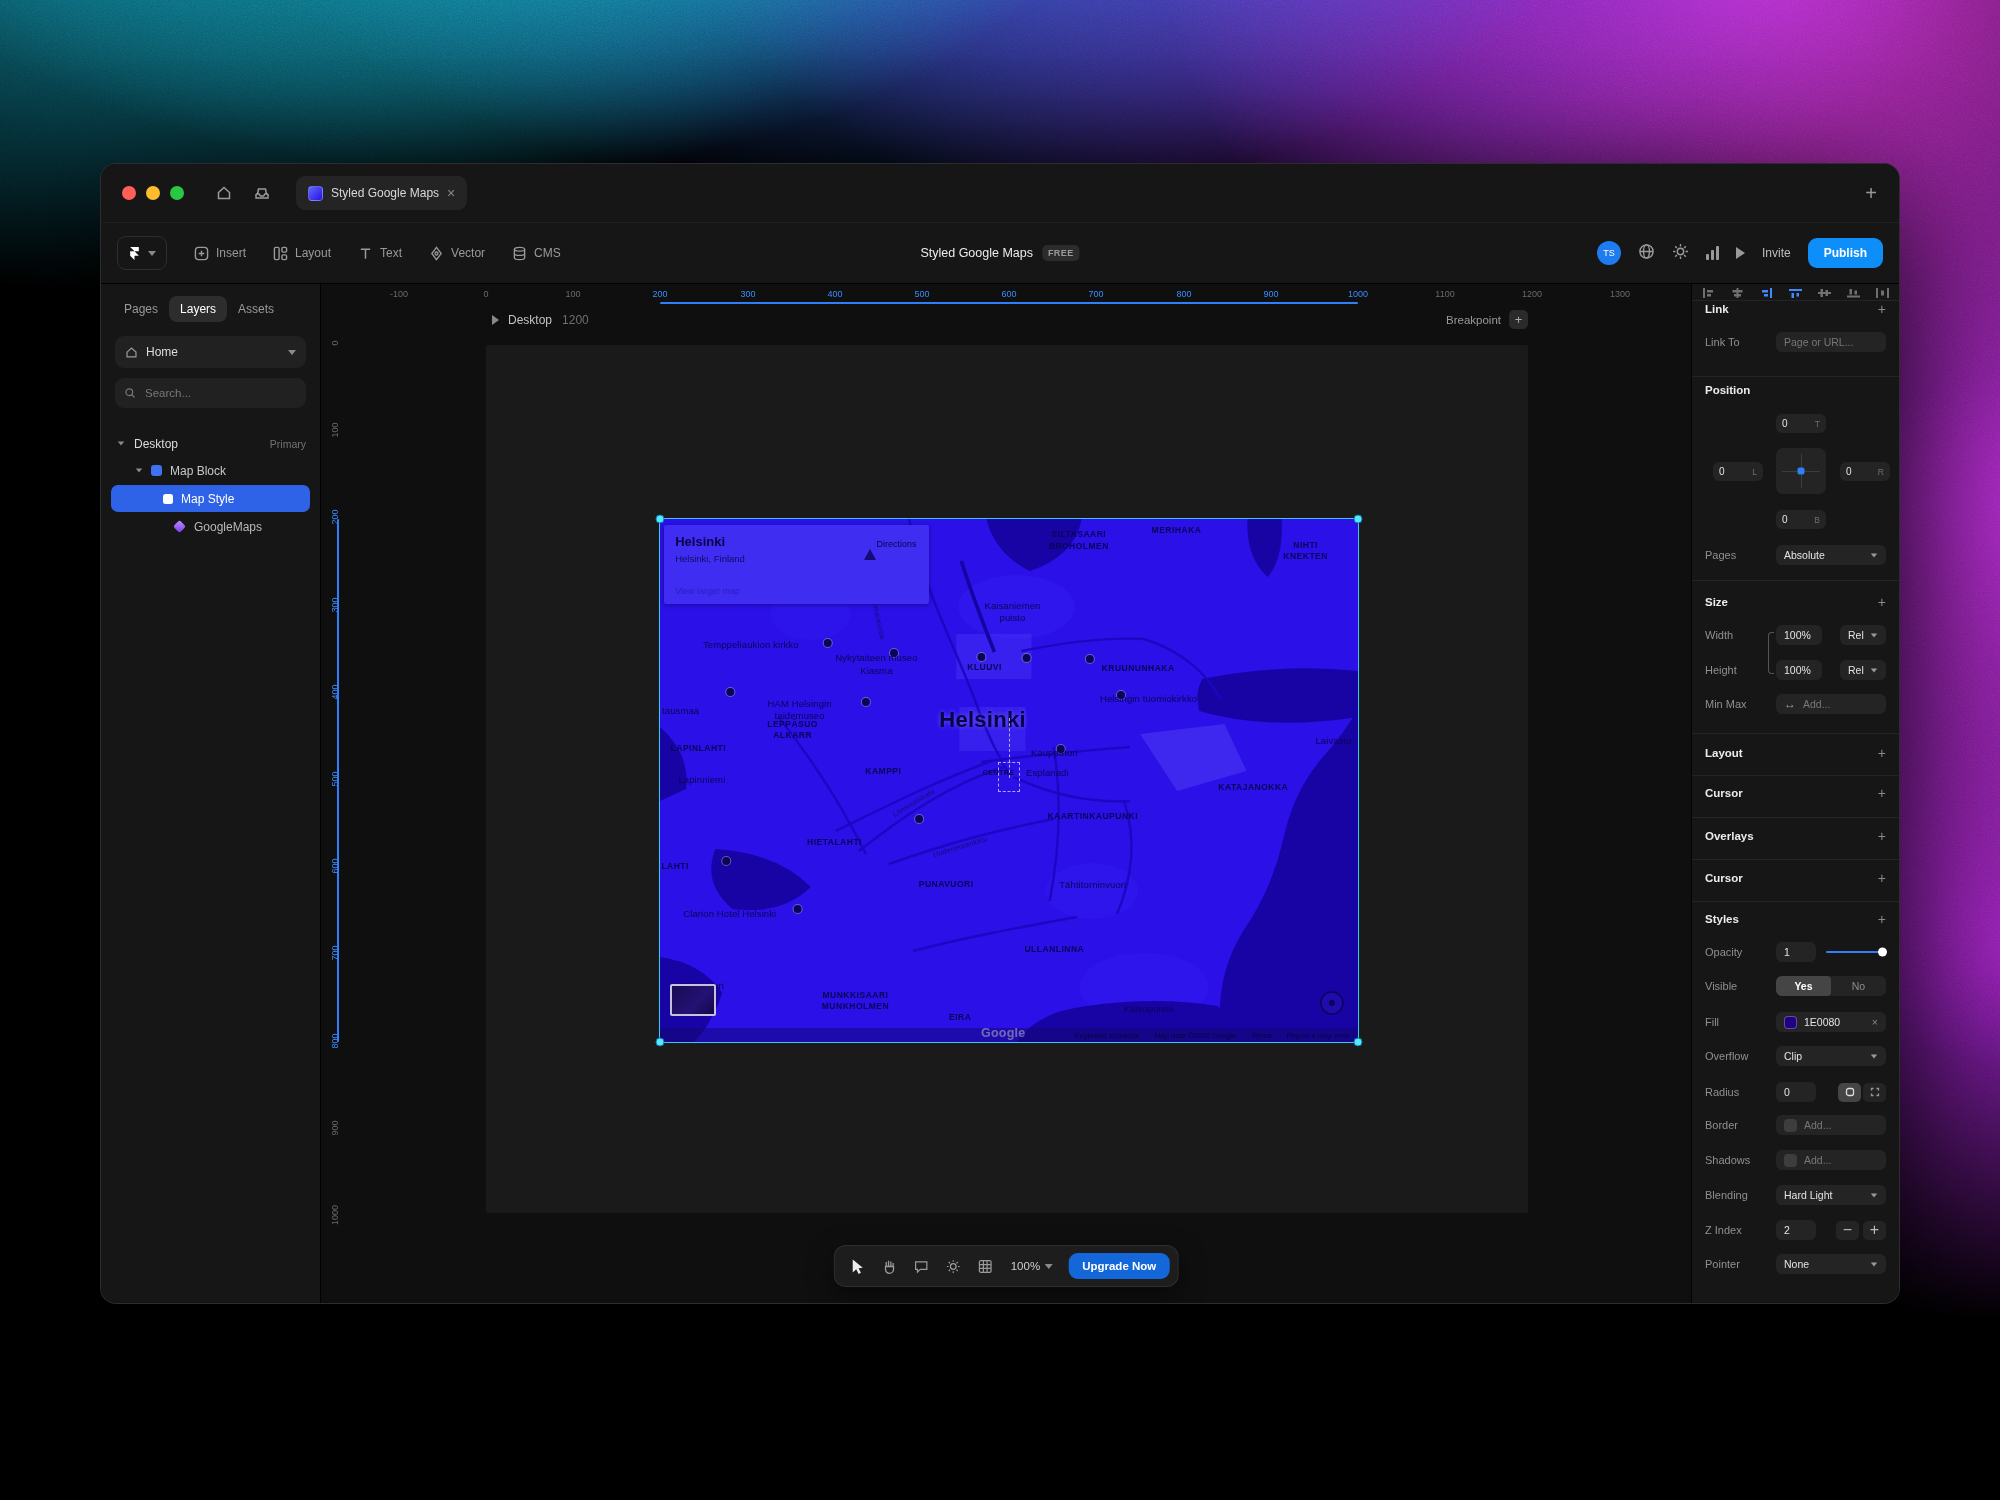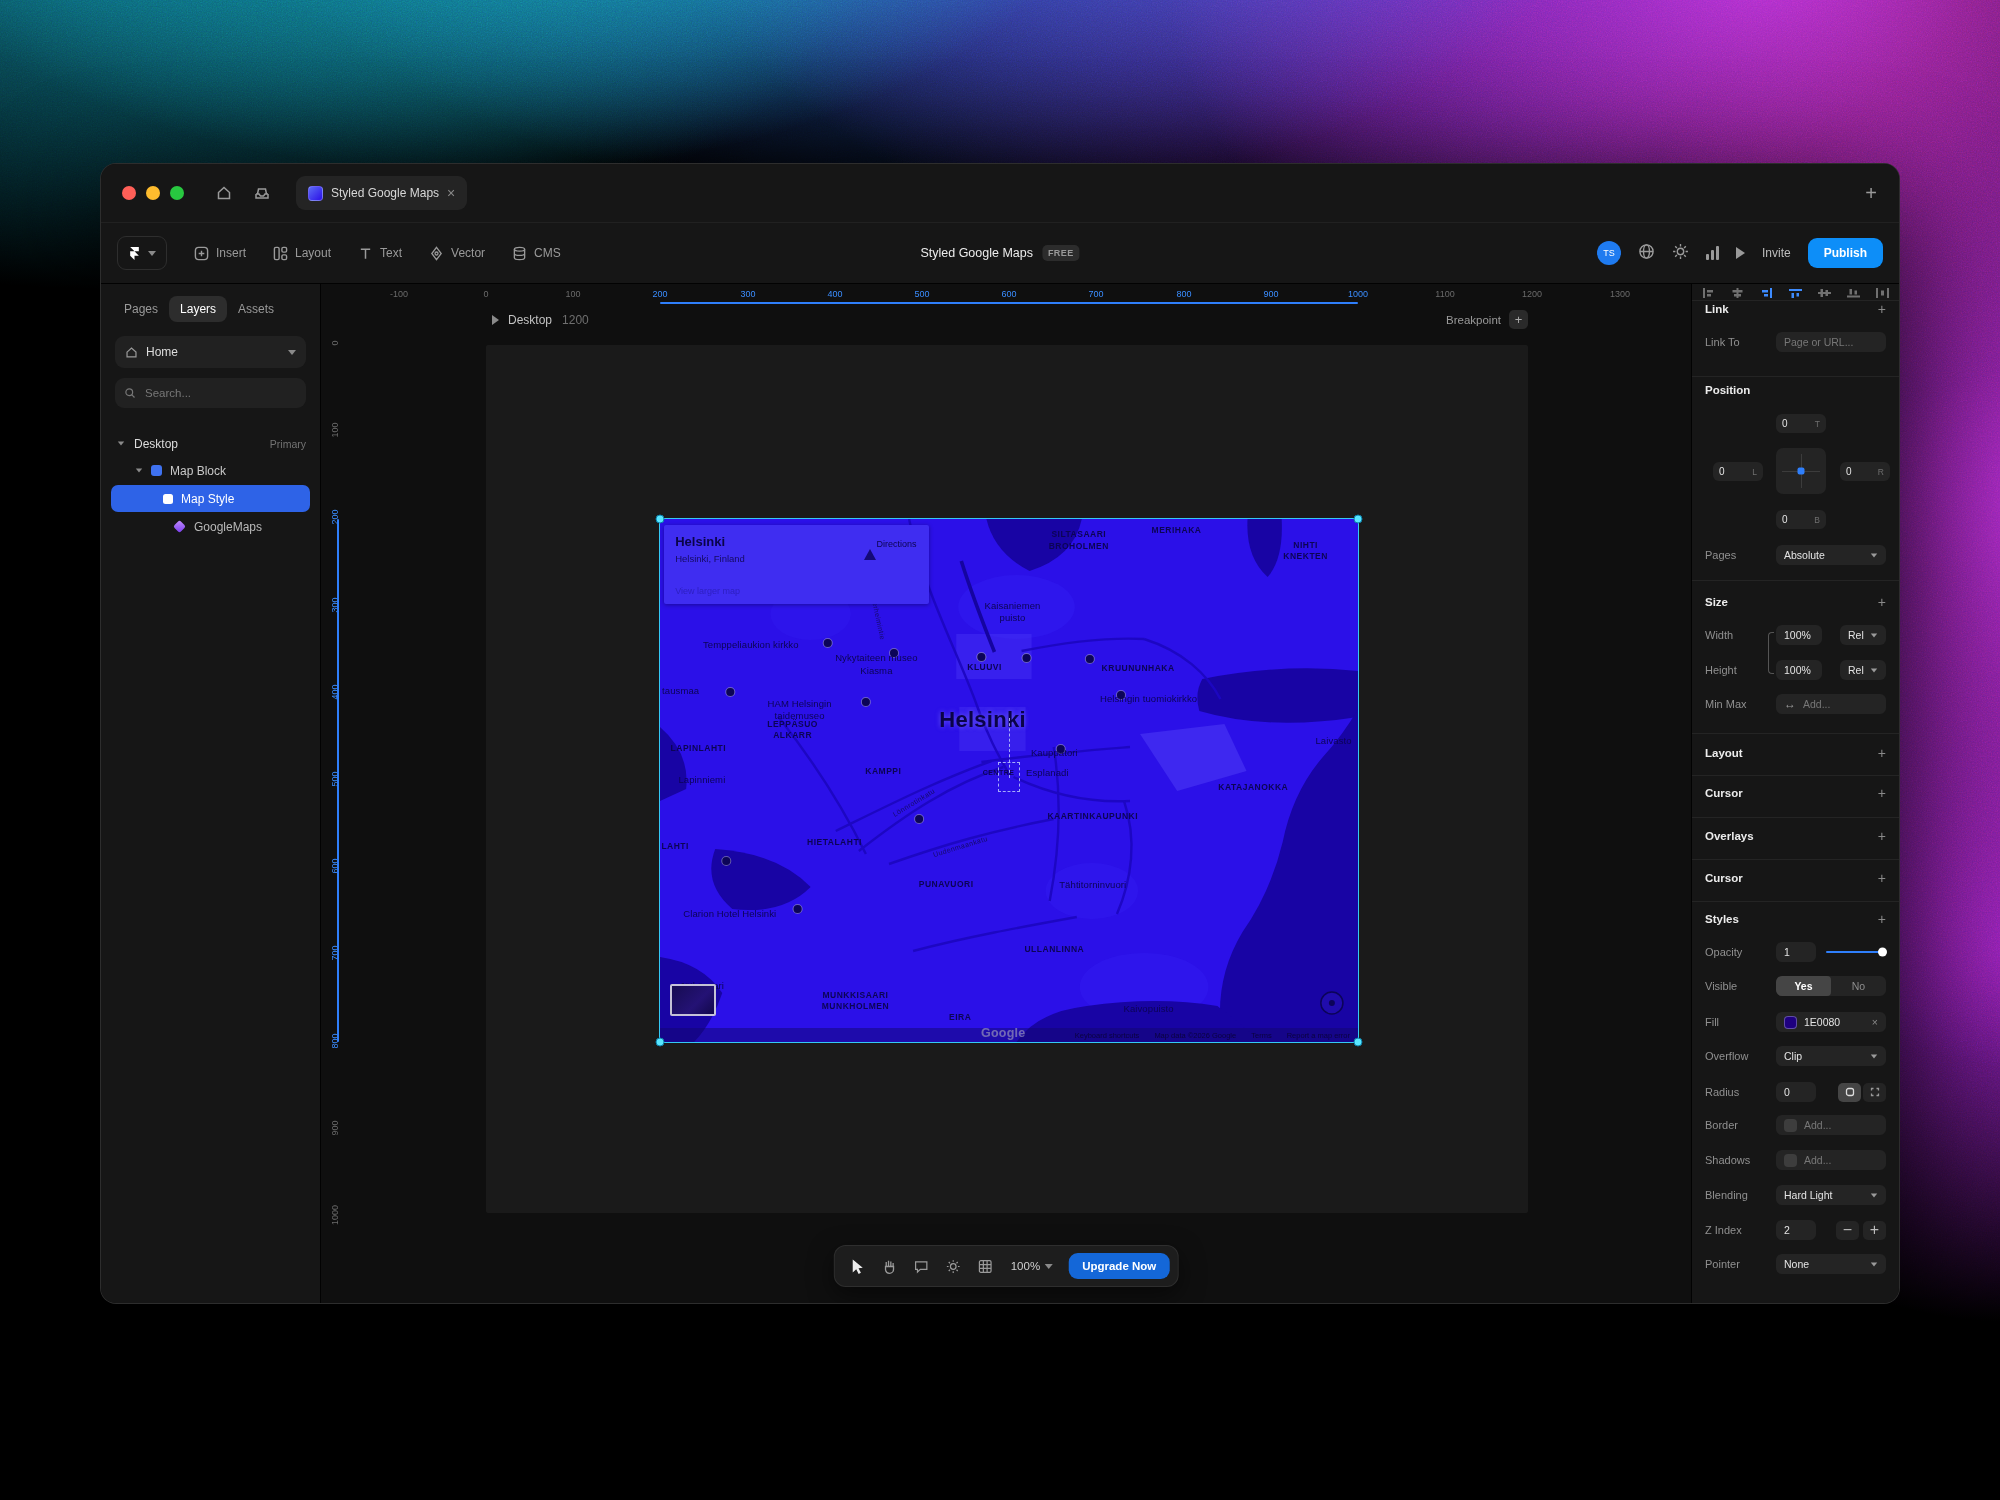--- a/index.html
+++ b/index.html
@@ -116,21 +116,21 @@
 
   
   .map-sel{position:absolute;left:339px;top:235px;width:698px;height:523px;outline:1.5px solid #35c9f5;}
   .map-clip{position:absolute;inset:0;overflow:hidden;background:#2b10e8;}
   .map-clip svg.terrain{position:absolute;inset:0;width:100%;height:100%;}
   .mlabel{position:absolute;transform:translateX(-50%);color:#0c0455;white-space:pre-line;
     text-align:center;line-height:1.3;}
   .district{font-weight:700;font-size:8.5px;letter-spacing:.5px;}
   .district.sm{font-size:7px;}
   .poi{font-weight:500;font-size:9.5px;letter-spacing:.1px;}
-  .noc{transform:none;text-align:left;}
+  .noc{transform:none;text-align:left;margin-top:20px;}
   .mbig{position:absolute;left:40%;top:36%;color:#0a0348;font-size:22px;font-weight:700;
     letter-spacing:.3px;text-shadow:0 0 5px rgba(150,140,255,.55);}
   .street{position:absolute;color:#150b68;font-size:7px;font-weight:500;letter-spacing:.4px;}
   .mcard{position:absolute;left:.6%;top:1.2%;width:38%;height:15%;background:#3f2df1;border-radius:2px;
     box-shadow:0 1px 4px rgba(0,0,40,.4);}
   .mcard .ti{position:absolute;left:11px;top:9px;color:#0a0448;font-size:13px;font-weight:700;}
   .mcard .su{position:absolute;left:11px;top:28px;color:#150b62;font-size:9.5px;}
   .mcard .lk{position:absolute;left:11px;bottom:8px;color:#2d1fc0;font-size:9px;}
   .mcard .dir{position:absolute;right:10px;top:14px;width:58px;text-align:center;color:#0c0450;font-size:9px;}
   .dir-arrow{width:0;height:0;border-left:6px solid transparent;border-right:6px solid transparent;

